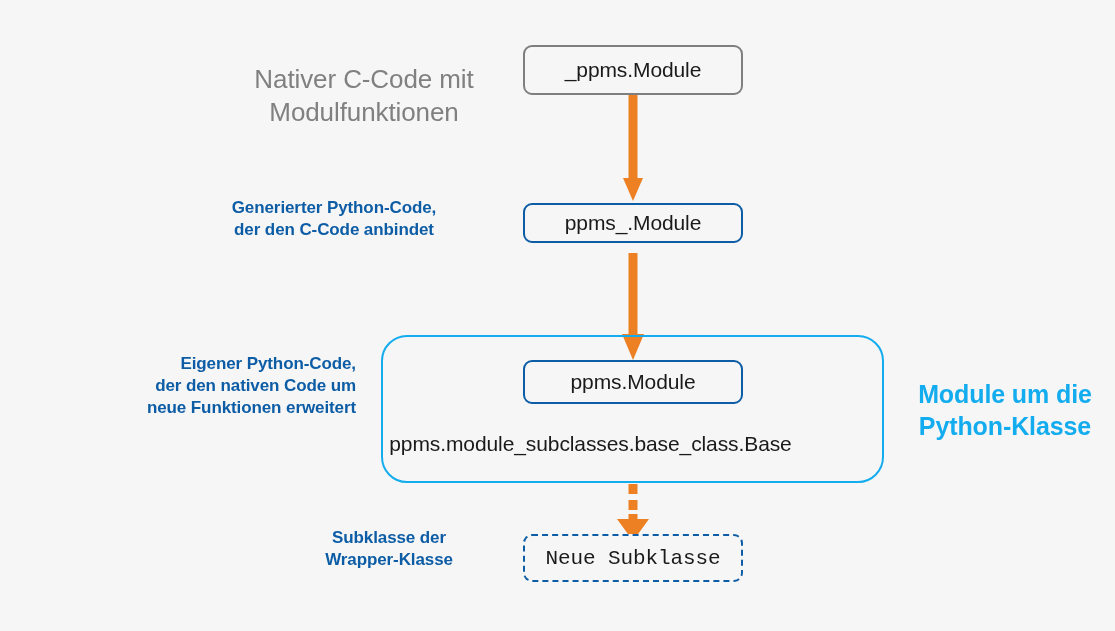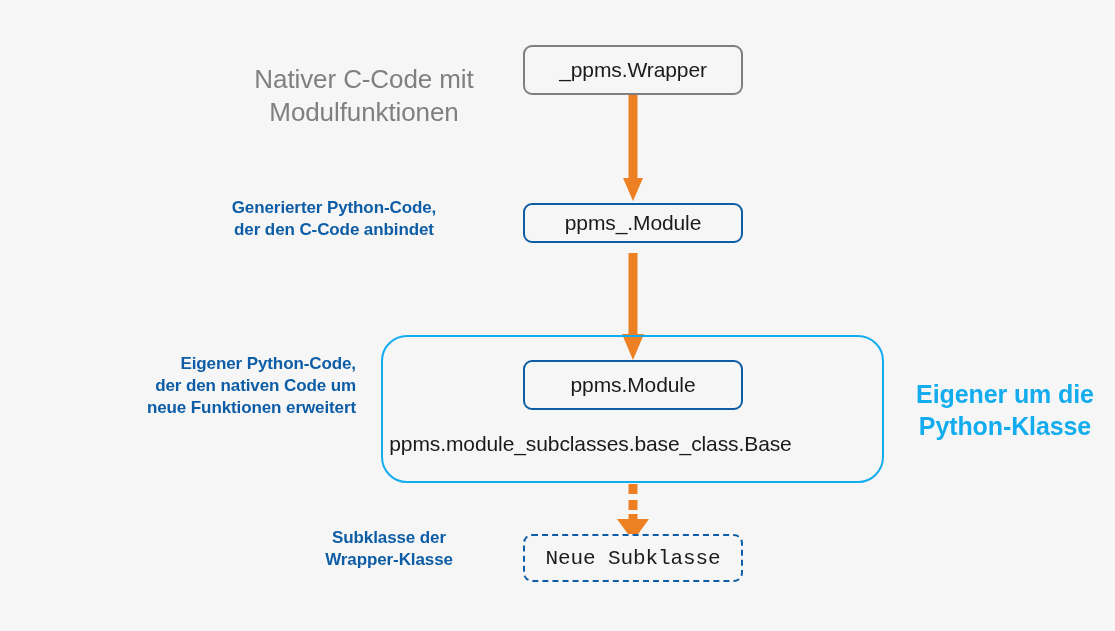--- a/index.html
+++ b/index.html
@@ -111,40 +111,40 @@
       <rect x="628.5" y="500" width="9" height="10" fill="#ED8022"></rect>
       <rect x="628.5" y="514" width="9" height="7" fill="#ED8022"></rect>
       <polygon points="617,519 649,519 633,541" fill="#ED8022"></polygon>
     </g>
   </svg>
 
   <div class="label label-gray" style="left:228px; top:40px; width:272px;margin-top:23px;">Nativer C-Code mit
 Modulfunktionen</div>
 
   <div class="node node-gray" style="left:523px; top:45px; width:220px; height:50px;">
-    <span>_ppms.Wrapper</span>
+    <span>_ppms.Module</span>
   </div>
 
   <div class="label label-blue" style="left:168px; top:197px; width:332px;">Generierter Python-Code,
 der den C-Code anbindet</div>
 
   <div class="node node-blue" style="left:523px; top:203px; width:220px; height:40px;">
     <span>ppms_.Module</span>
   </div>
 
   <div class="wrapper-box" style="left:381px; top:335px; width:503px; height:148px;"></div>
 
   <div class="label label-blue" style="left:34px; top:353px; width:322px;text-align:right;">Eigener Python-Code,
 der den nativen Code um
 neue Funktionen erweitert</div>
 
-  <div class="label label-cyan" style="left:896px; top:378px; width:218px;">Eigener um die
+  <div class="label label-cyan" style="left:896px; top:378px; width:218px;">Module um die
 Python-Klasse</div>
 
-  <div class="node node-blue" style="left:523px; top:360px; width:220px; height:50px;">
+  <div class="node node-blue" style="left:523px; top:360px; width:220px; height:44px;">
     <span>ppms.Module</span>
   </div>
 
   <div class="wrapper-caption" style="left:381px; top:432px; width:419px;">ppms.module_subclasses.base_class.Base</div>
 
   <div class="label label-blue" style="left:268px; top:527px; width:242px;">Subklasse der
 Wrapper-Klasse</div>
 
   <div class="node node-dashed" style="left:523px; top:534px; width:220px; height:48px;">
     <span>Neue Subklasse</span>

